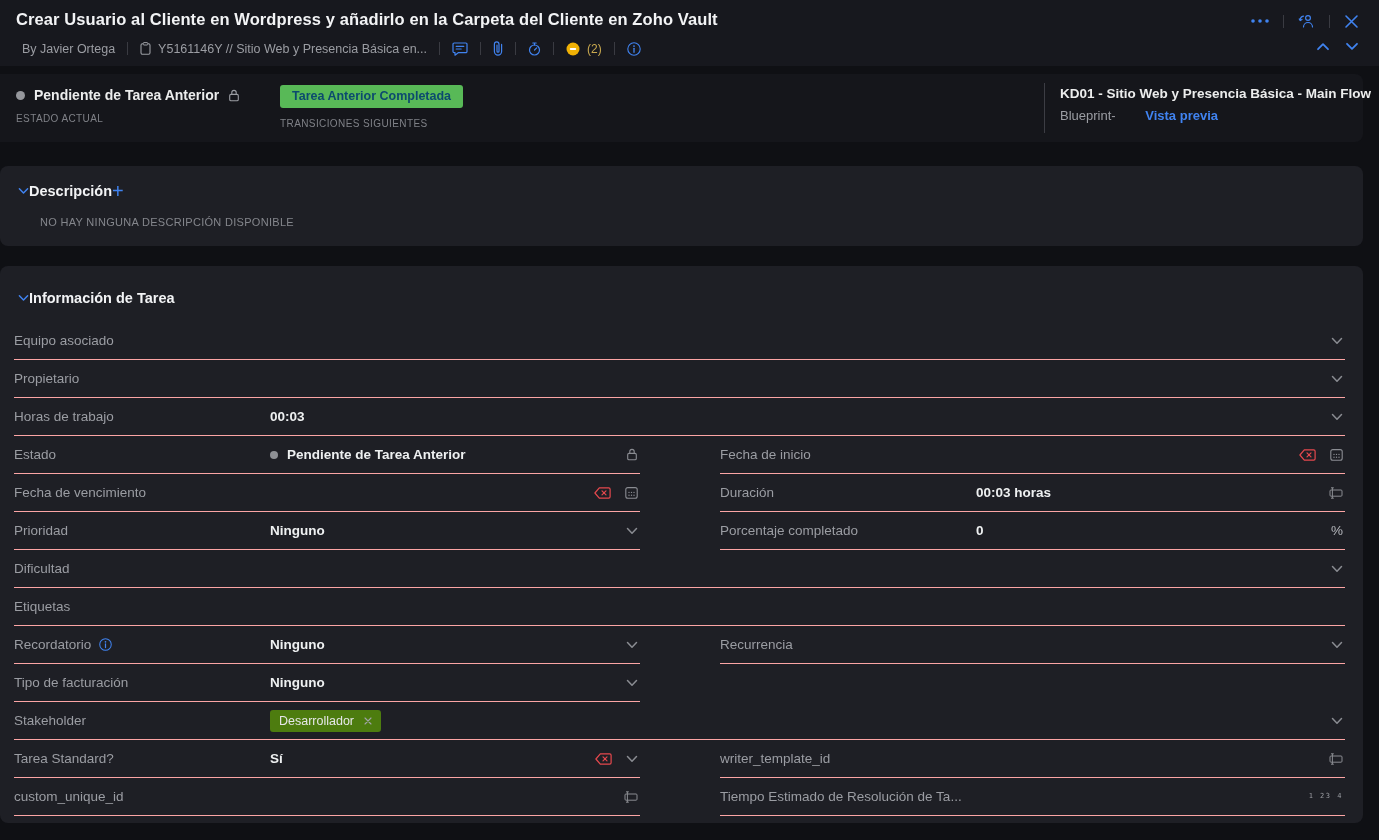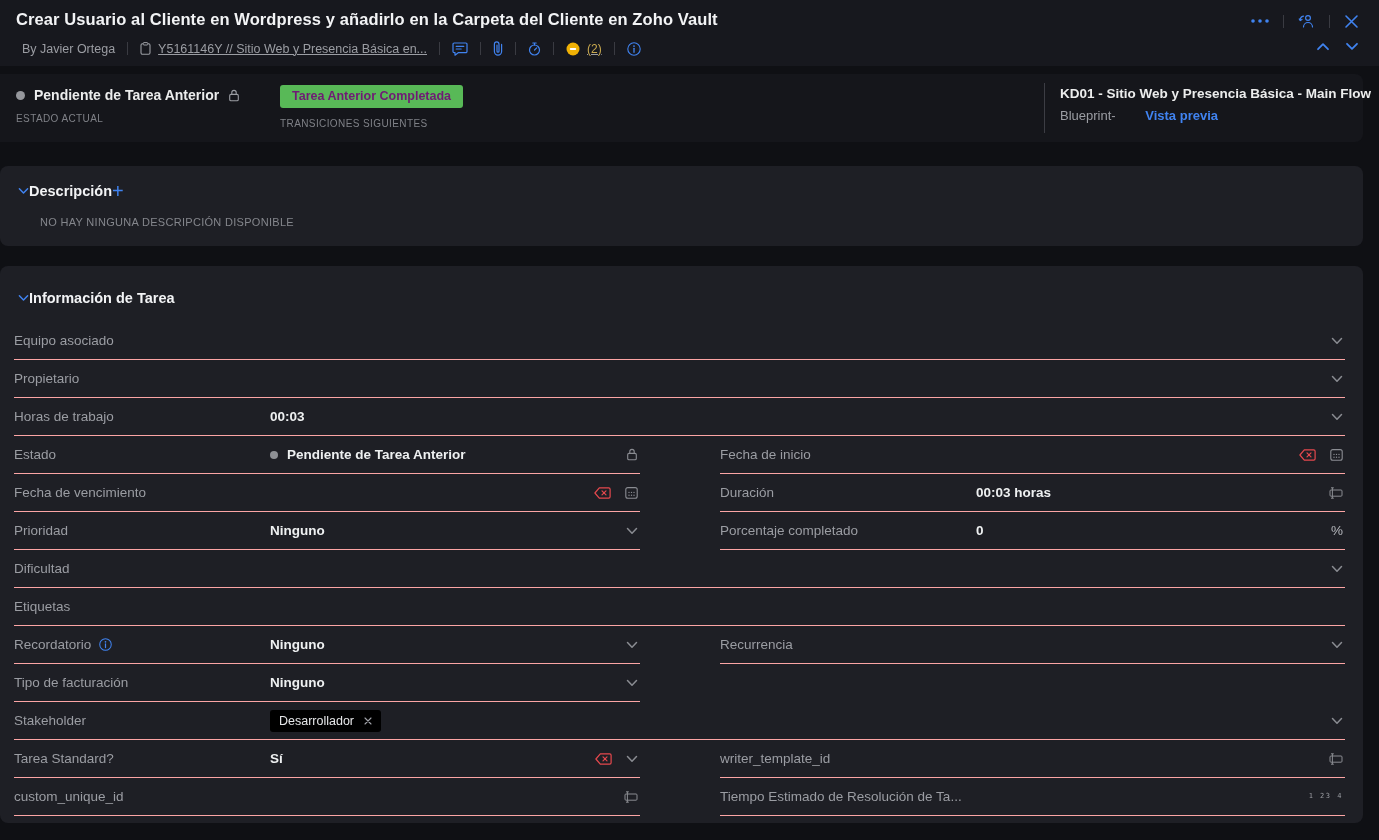--- a/index.html
+++ b/index.html
@@ -12,32 +12,32 @@
   .abs{position:absolute;}
   svg{display:block;}
   .blue{color:#4083f0;}
   .red{color:#e5484d;}
   .vsep{width:1px;height:13px;background:#3a3b42;flex-shrink:0;}
 
   
   #hdr{left:0;top:0;width:1379px;height:66px;background:#17181e;}
   #hdr .title{position:absolute;left:16px;top:10px;font-size:16.5px;font-weight:700;color:#f2f3f5;letter-spacing:.1px;white-space:nowrap;}
   #hdr .meta{position:absolute;left:22px;top:41px;display:flex;align-items:center;gap:12px;font-size:12.5px;color:#9b9da3;white-space:nowrap;}
-  .meta-item{display:flex;align-items:center;gap:7px;text-decoration:underline;}
+  .meta-item{display:flex;align-items:center;gap:7px;}
   .count{color:#c9a94f;font-size:12px;}
   #hdr .acts{position:absolute;right:20px;top:13px;display:flex;align-items:center;gap:14px;color:#4083f0;}
   #hdr .nav{position:absolute;right:20px;top:42px;display:flex;align-items:center;gap:15px;color:#4083f0;}
 
   
   #sbar{left:0;top:74px;width:1363px;height:68px;background:#15161b;border-radius:0 8px 8px 0;}
   .sb-block{position:absolute;top:13px;}
   .sb-line1{display:flex;align-items:center;gap:9px;font-size:14px;font-weight:600;color:#eceded;white-space:nowrap;}
   .dot{width:9px;height:9px;border-radius:50%;background:#95979c;flex-shrink:0;}
   .caption{font-size:10px;color:#7f8187;letter-spacing:.4px;margin-top:10px;font-weight:400;}
-  .greenbtn{display:inline-block;background:#58b957;color:#701a75;font-size:12.5px;font-weight:700;padding:4px 12px;border-radius:3px;border:none;font-family:inherit;cursor:pointer;line-height:1.2;text-align:center;}
+  .greenbtn{display:inline-block;background:#58b957;color:#0c4a6e;font-size:12.5px;font-weight:700;padding:4px 12px;border-radius:3px;border:none;font-family:inherit;cursor:pointer;line-height:1.2;text-align:center;}
   .sb-div{position:absolute;left:1044px;top:9px;width:1px;height:50px;background:#3c3d44;}
   .bp-t1{font-size:13.5px;font-weight:700;color:#eceded;white-space:nowrap;}
   .bp-t2{font-size:13px;color:#9b9da3;margin-top:7px;white-space:nowrap;}
   .bp-link{color:#4083f0;font-weight:700;cursor:pointer;margin-left:26px;}
 
   
   .card{background:#1e1f25;border-radius:8px;}
   #card-desc{left:0;top:166px;width:1363px;height:80px;}
   #card-info{left:0;top:266px;width:1363px;height:557px;}
   .sec-head{position:absolute;left:18px;top:17px;display:flex;align-items:center;gap:0;}
@@ -48,21 +48,21 @@
 
   
   .grid{position:absolute;left:14px;top:56px;width:1331px;display:grid;grid-template-columns:626px 625px;column-gap:80px;}
   .cell{height:37px;display:flex;align-items:center;border-bottom:1px solid #fca5a5;min-width:0;}
   .cell.full{grid-column:1/-1;}
   .cell.blank{border-bottom:none;}
   .lbl{width:256px;flex-shrink:0;font-size:13.5px;color:#9b9da3;display:flex;align-items:center;gap:8px;white-space:nowrap;overflow:hidden;}
   .val{flex:1;display:flex;align-items:center;gap:9px;font-size:13.5px;font-weight:600;color:#eef0f1;min-width:0;white-space:nowrap;}
   .ics{display:flex;align-items:center;gap:14px;color:#8a8c92;flex-shrink:0;padding-right:2px;}
   .dot-s{width:8px;height:8px;border-radius:50%;background:#8e9095;flex-shrink:0;}
-  .chip{display:inline-flex;align-items:center;gap:10px;background:#000000;border-radius:3px;padding:4px 9px;font-size:12.5px;font-weight:400;color:#e6e7e9;cursor:pointer;}
+  .chip{display:inline-flex;align-items:center;gap:10px;background:#4d7c0f;border-radius:3px;padding:4px 9px;font-size:12.5px;font-weight:400;color:#e6e7e9;cursor:pointer;}
   .chip .x{color:#a2a4aa;}
   .pct{font-size:13.5px;color:#b4b6bb;}
   .numicon{display:flex;font-size:7px;line-height:6.5px;color:#9b9da3;letter-spacing:1.5px;text-align:center;font-family:"DejaVu Sans Mono",monospace;}
   .clickable{cursor:pointer;}
 </style>
 </head>
 <body>
 
 <div id="hdr" class="abs">
   <div class="title">Crear Usuario al Cliente en Wordpress y añadirlo en la Carpeta del Cliente en Zoho Vault</div>

